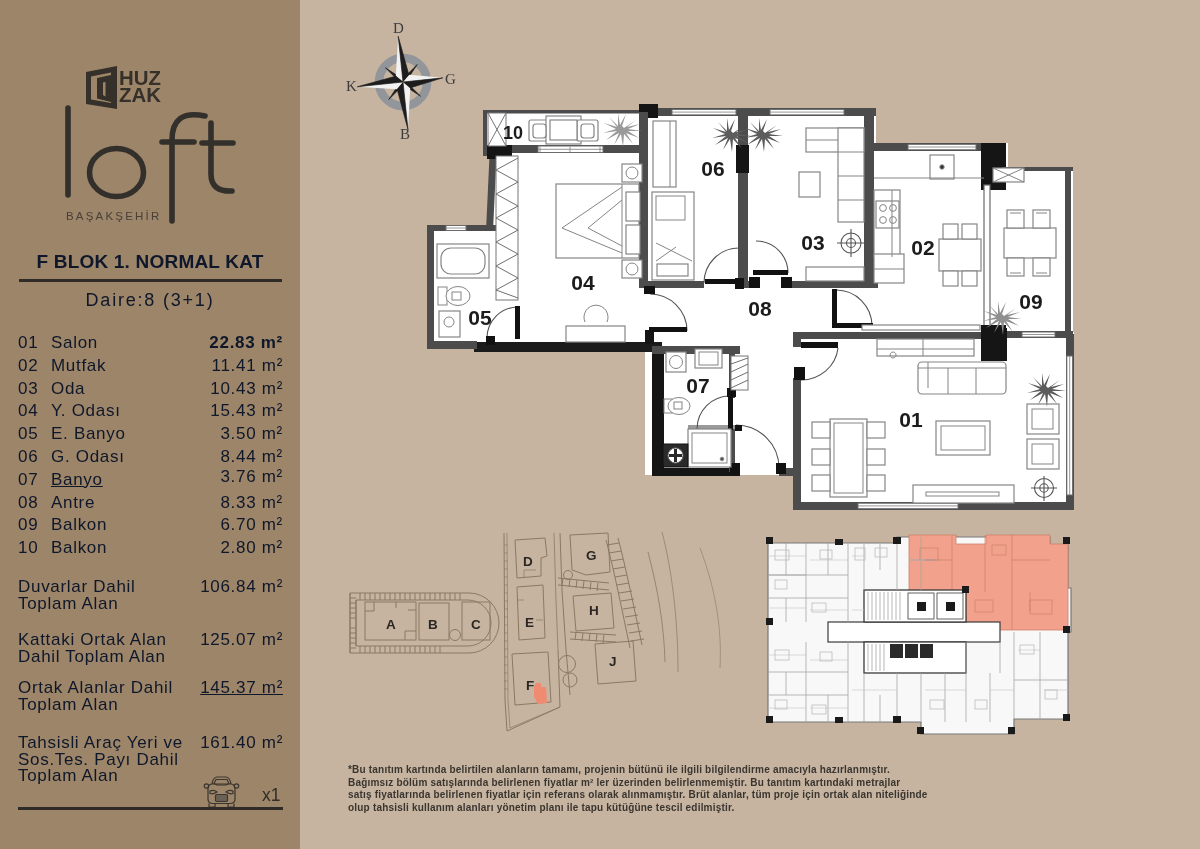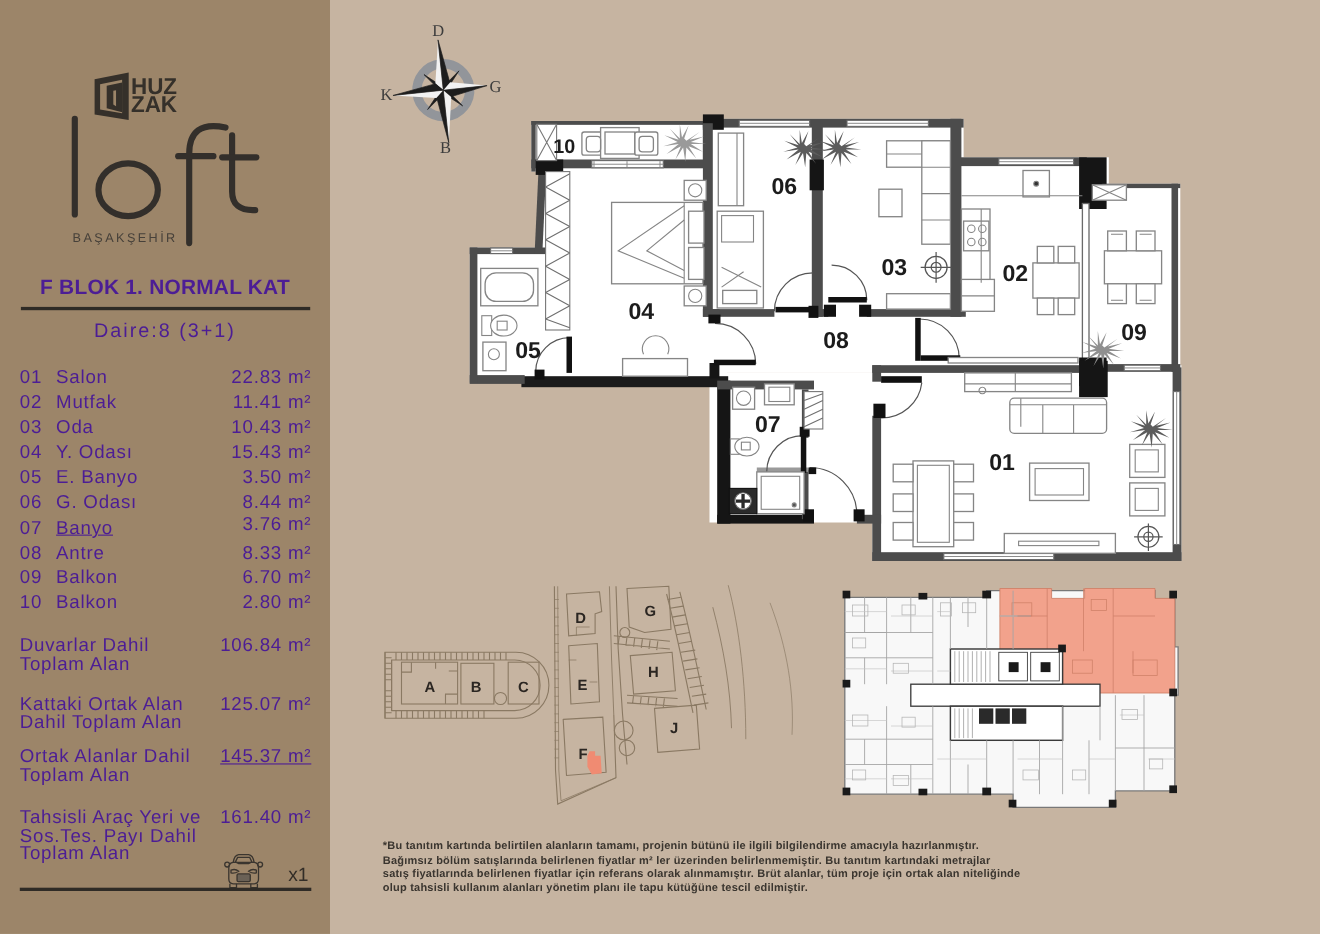--- a/index.html
+++ b/index.html
@@ -1,19 +1,19 @@
 <!DOCTYPE html>
 <html><head>
 <meta charset="utf-8">
 <style>
   html,body{margin:0;padding:0;width:1200px;height:849px;overflow:hidden;}
   body{background:#c6b4a1;font-family:"Liberation Sans", sans-serif;position:relative;}
   .abs{position:absolute;}
   #sidebar{left:0;top:0;width:300px;height:849px;background:#9c8569;}
-  .dk{color:#4c1d95;}
+  .dk{color:#0f172a;}
 </style>
 </head>
 <body>
 
 <div id="sidebar" class="abs"></div>
 
 <div class="abs" id="logo" style="left:0;top:0;width:300px;">
 <svg width="300" height="240" viewBox="0 0 300 240">
 
   <g fill="#35302a">
@@ -42,21 +42,21 @@
 
 <div class="abs dk" style="left:0;top:251px;width:300px;text-align:center;font-size:19px;font-weight:bold;letter-spacing:0.2px;">F BLOK 1. NORMAL KAT</div>
 
 <div class="abs" style="left:19px;top:279px;width:263px;height:3px;background:#2f2b26;"></div>
 
 <div class="abs dk" style="left:0;top:290px;width:300px;text-align:center;font-size:18px;letter-spacing:1.8px;">Daire:8 (3+1)</div>
 
 <div class="abs dk" id="roomlist" style="left:18px;top:333px;width:265px;font-size:17px;letter-spacing:0.7px;">
     <div style="position:absolute;top:0.0px;left:0;">01</div>
     <div style="position:absolute;top:0.0px;left:33px;">Salon</div>
-    <div style="position:absolute;top:0.0px;right:0;">22.83 m²</div>
+    <div style="position:absolute;top:0.0px;right:0;font-weight:bold;">22.83 m²</div>
     <div style="position:absolute;top:22.8px;left:0;">02</div>
     <div style="position:absolute;top:22.8px;left:33px;">Mutfak</div>
     <div style="position:absolute;top:22.8px;right:0;">11.41 m²</div>
     <div style="position:absolute;top:45.6px;left:0;">03</div>
     <div style="position:absolute;top:45.6px;left:33px;">Oda</div>
     <div style="position:absolute;top:45.6px;right:0;">10.43 m²</div>
     <div style="position:absolute;top:68.4px;left:0;">04</div>
     <div style="position:absolute;top:68.4px;left:33px;">Y. Odası</div>
     <div style="position:absolute;top:68.4px;right:0;">15.43 m²</div>
     <div style="position:absolute;top:91.2px;left:0;">05</div>

